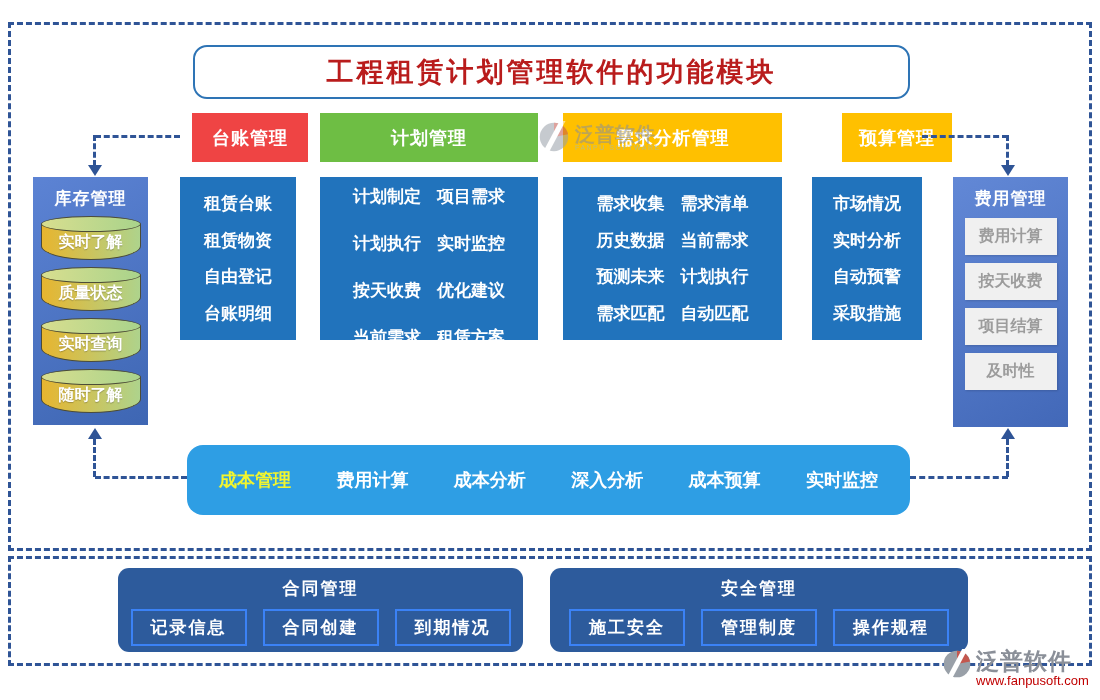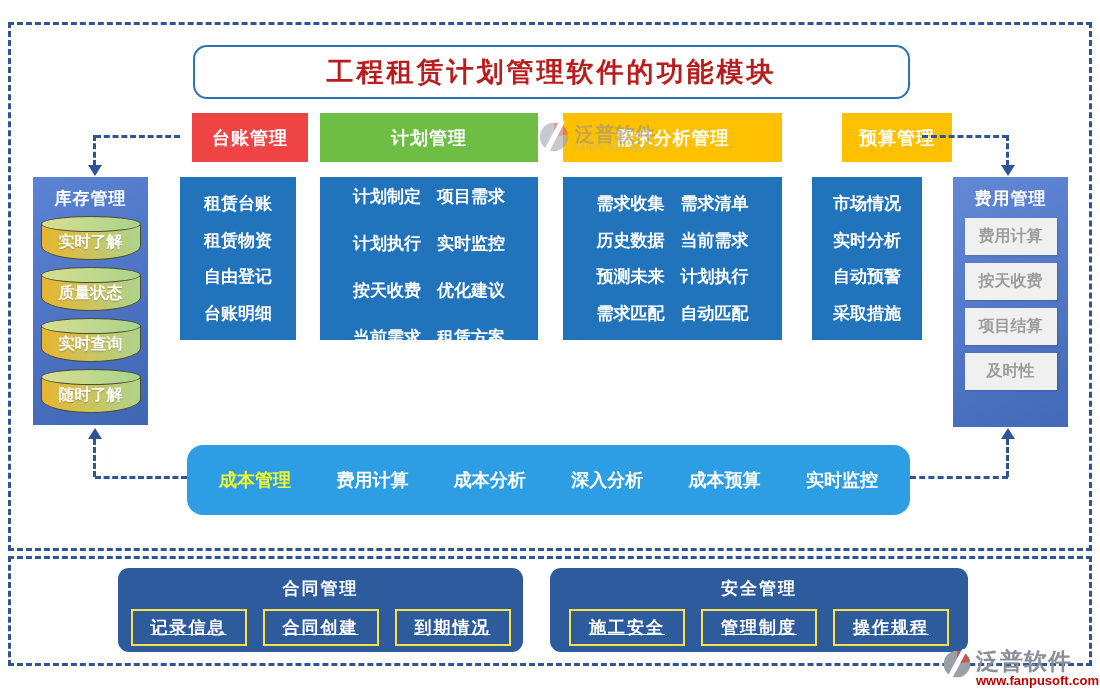--- a/index.html
+++ b/index.html
@@ -39,37 +39,37 @@
             box-shadow:1px 1px 2px rgba(0,0,0,.15);}
   
   .cost-bar{position:absolute;left:187px;top:445px;width:723px;height:70px;border-radius:16px;
             background:#2E9EE4;display:flex;align-items:center;justify-content:space-between;
             padding:0 32px;box-sizing:border-box;color:#fff;font-weight:bold;font-size:18px;}
   .cost-bar .hl{color:#F2F52E;}
   
   .bottom-box{position:absolute;top:568px;height:84px;background:#2D5B9C;color:#fff;box-sizing:border-box;border-radius:11px;}
   .bottom-title{text-align:center;font-size:17px;font-weight:bold;margin-top:9px;letter-spacing:2px;}
   .btn-row{display:flex;justify-content:center;gap:16px;margin-top:9px;}
-  .wbtn{border:2px solid #fde047;padding:5px 18px;font-size:17px;font-weight:bold;
-        letter-spacing:2px;white-space:nowrap;text-decoration:underline;}
+  .wbtn{border:2px solid #3b82f6;padding:5px 18px;font-size:17px;font-weight:bold;
+        letter-spacing:2px;white-space:nowrap;}
   
   .dash-h{position:absolute;border-top:3px dashed #2F5496;}
   .dash-v{position:absolute;border-left:3px dashed #2F5496;}
   .arrow-down{position:absolute;width:0;height:0;border-left:7px solid transparent;
               border-right:7px solid transparent;border-top:11px solid #2F5496;}
   .arrow-up{position:absolute;width:0;height:0;border-left:7px solid transparent;
             border-right:7px solid transparent;border-bottom:11px solid #2F5496;}
   
   .watermark{position:absolute;left:538px;top:121px;display:flex;align-items:center;gap:5px;
              opacity:.55;z-index:6;}
   .wm-name{font-size:20px;font-weight:bold;color:#8A8F98;line-height:20px;}
   .wm-en{font-size:7px;color:#86B9E8;letter-spacing:1.5px;}
   .logo{position:absolute;left:942px;top:649px;display:flex;align-items:flex-start;gap:4px;z-index:6;}
   .logo-name{font-size:23px;font-weight:bold;color:#8A8F98;line-height:24px;letter-spacing:1px;}
-  .logo-url{font-size:13px;font-weight:bold;color:#C00000;line-height:15px;}
+  .logo-url{font-size:13px;font-weight:normal;color:#C00000;line-height:15px;}
 </style>
 </head>
 <body>
 
 <div class="stage">
 
   <div class="dashed-frame" style="left:8px;top:22px;width:1078px;height:523px;"></div>
   <div class="dashed-frame" style="left:8px;top:556px;width:1078px;height:104px;"></div>
 
   <div class="title-box">工程租赁计划管理软件的功能模块</div>

